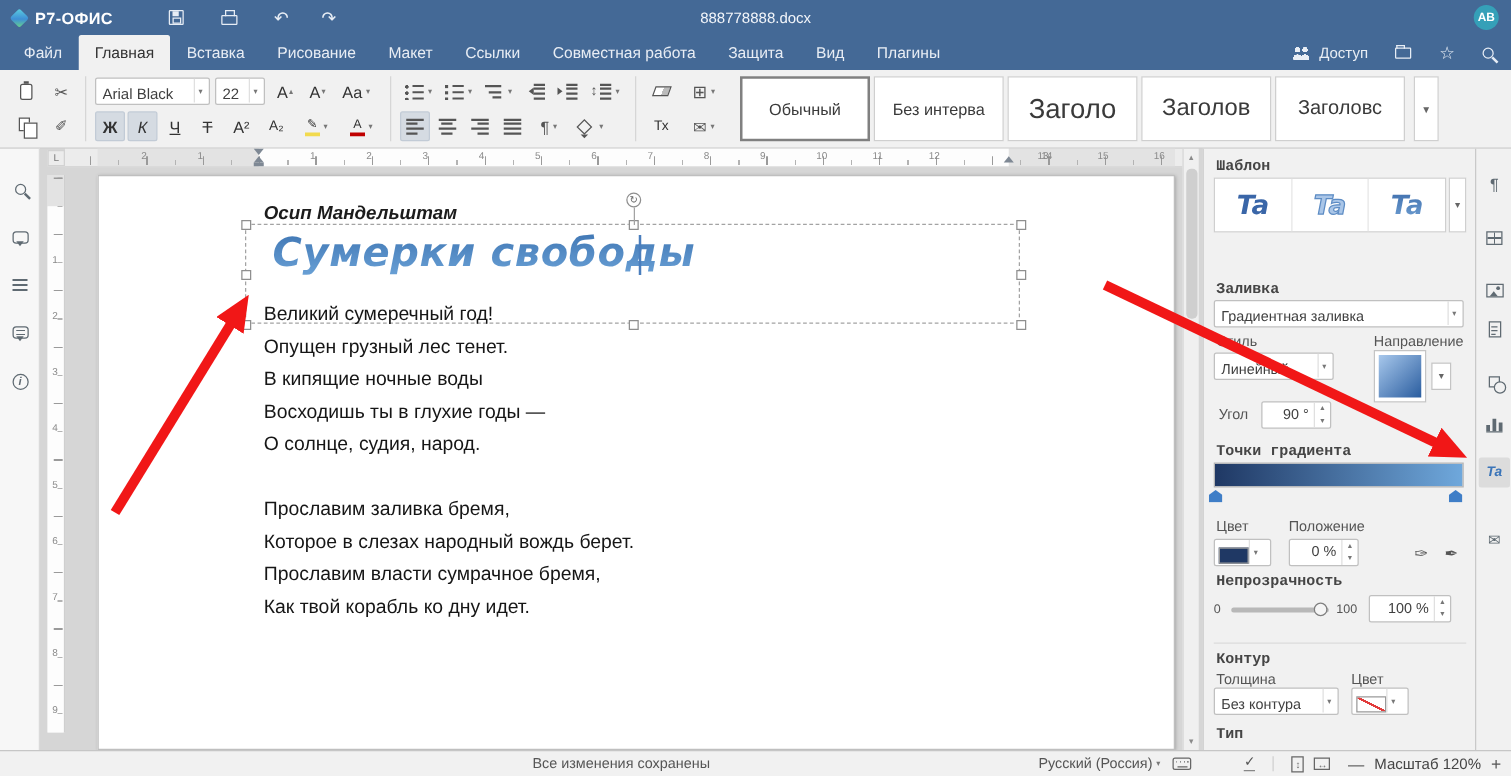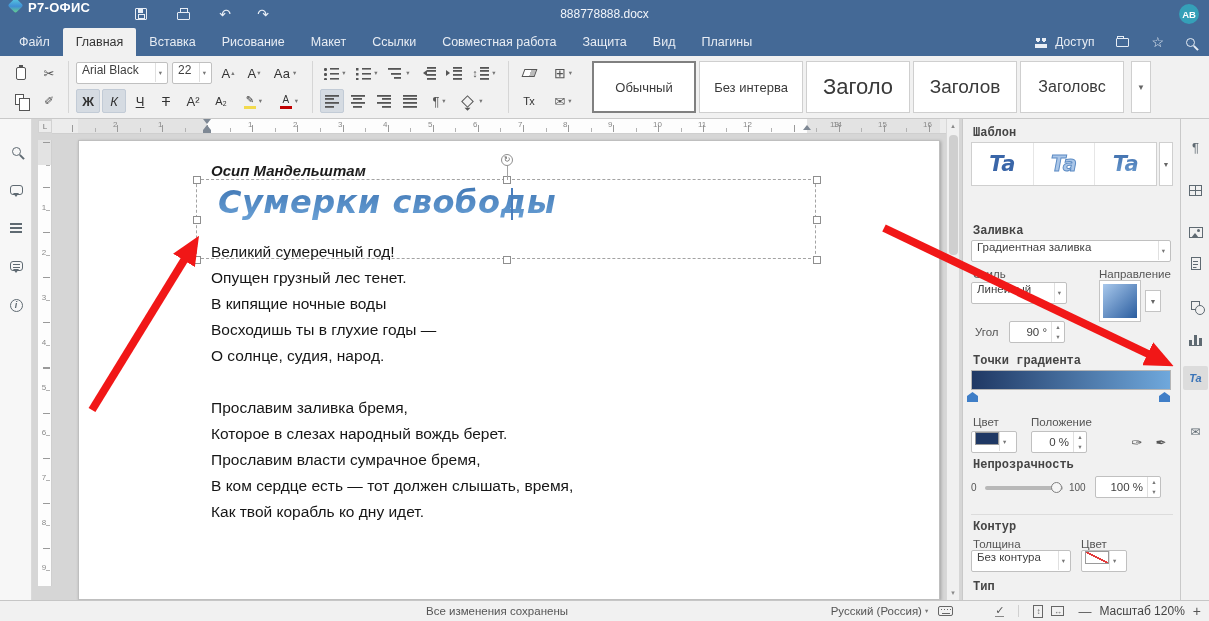--- a/index.html
+++ b/index.html
@@ -7,21 +7,21 @@
   :root{
     --chrome:#446996; --toolbar:#f1f1f1; --canvas:#d6d6d6; --accent:#3a74b8;
     --arrow:#f11717; --wa1:#3d74b2; --wa2:#6aa1d6; --grad1:#1f3864; --grad2:#6fa8dc;
     --avatar:#35a0b8;
   }
   #app{ position:relative; width:1209px; height:621px; overflow:hidden;
         font-family:"Liberation Sans",sans-serif; background:var(--canvas); }
 
   
   #titlebar{ position:absolute; left:0; top:0; right:0; height:28px; background:var(--chrome); }
-  .logo{ position:absolute; left:10px; top:0; height:28px; display:flex; gap:7px; }
+  .logo{ position:absolute; left:10px; top:0; height:28px; display:flex; align-items:center; gap:7px; }
   .logo-diamond{ width:11px; height:11px; transform:rotate(45deg); border-radius:2px;
     background:linear-gradient(135deg,#5bd0e0 0%,#3f8fd6 55%,#69d587 100%); }
   .logo-text{ color:#fff; font-weight:bold; font-size:13px; letter-spacing:.3px; }
   .tb-ic{ position:absolute; top:0; width:26px; height:28px; display:flex; align-items:center; justify-content:center;
           background:none; border:none; cursor:pointer; padding:0; }
   .tb-ic .uglyph{ color:#e7edf5; font-size:14px; line-height:14px; }
   .flp{ width:12px; height:12px; border:1.5px solid #e7edf5; border-radius:1px; position:relative; }
   .flp::before{ content:""; position:absolute; top:0; left:2px; width:5px; height:4px; background:#e7edf5; }
   .flp::after{ content:""; position:absolute; bottom:0; left:2px; width:5px; height:3px; border:1px solid #e7edf5; }
   .prn{ width:13px; height:8px; border:1.4px solid #e7edf5; border-radius:1px; position:relative; margin-top:4px; }
@@ -59,21 +59,21 @@
   #toolbar{ position:absolute; left:0; top:56px; right:0; height:63px; background:var(--toolbar);
             border-bottom:1px solid #c9c9c9; }
   .tbtn{ position:absolute; height:24px; border:1px solid transparent; border-radius:2px;
          display:flex; align-items:center; justify-content:center; color:#444; background:transparent;
          cursor:pointer; padding:0; font-family:inherit; font-size:12px; }
   .tbtn.act{ background:#d5dbe2; border-color:#c2cbd6; }
   .vdiv{ position:absolute; width:1px; background:#d6d6d6; }
   .cv{ font-size:6.5px; color:#777; margin-left:3px; }
   .fmt{ font-size:13px; color:#333; }
   .combo{ position:absolute; height:22px; background:#fff; border:1px solid #c0c0c0; border-radius:2px;
-          display:flex; align-items:flex-start; padding:0 2px 1px 5px; font-size:12px; color:#3f3f3f; cursor:pointer; }
+          display:flex; align-items:flex-end; padding:0 2px 1px 5px; font-size:12px; color:#3f3f3f; cursor:pointer; }
   .combo-val{ flex:1; overflow:hidden; white-space:nowrap; text-align:left; }
   .combo-cv{ font-size:6.5px; color:#777; padding:0 3px; border-left:1px solid #e0e0e0; align-self:stretch;
              display:flex; align-items:center; }
   .clipboard{ width:10px; height:13px; border:1.5px solid #555; border-radius:2px; position:relative; background:#fff; }
   .clipboard::before{ content:""; position:absolute; top:-3px; left:2px; width:4px; height:2px; background:#555; }
   .copy2{ width:9px; height:11px; border:1.4px solid #555; background:#fff; position:relative; margin:-3px 0 0 -4px; }
   .copy2::after{ content:""; position:absolute; left:3px; top:3px; width:9px; height:11px; border:1.4px solid #555; background:#fff; }
   .eraser{ width:13px; height:8px; border:1.4px solid #555; transform:skewX(-20deg);
            background:linear-gradient(90deg,#fff 55%,#bbb 55%); }
   .bucket{ width:9px; height:9px; border:1.5px solid #555; transform:rotate(45deg); position:relative; }
@@ -551,21 +551,20 @@
     <div class="poem">
         <div>Великий сумеречный год!</div>
         <div>Опущен грузный лес тенет.</div>
         <div>В кипящие ночные воды</div>
         <div>Восходишь ты в глухие годы —</div>
         <div>О солнце, судия, народ.</div>
         <div>&nbsp;</div>
         <div>Прославим заливка бремя,</div>
         <div>Которое в слезах народный вождь берет.</div>
         <div>Прославим власти сумрачное бремя,</div>
-        <div>В ком сердце есть — тот должен слышать, время,</div>
         <div>Как твой корабль ко дну идет.</div>
       </div>
   </div>
 
   <div id="vscroll">
     <span class="sc-arrow" style="top:0">▴</span>
     <span class="sc-thumb"></span>
     <span class="sc-arrow" style="bottom:0">▾</span>
   </div>
 

